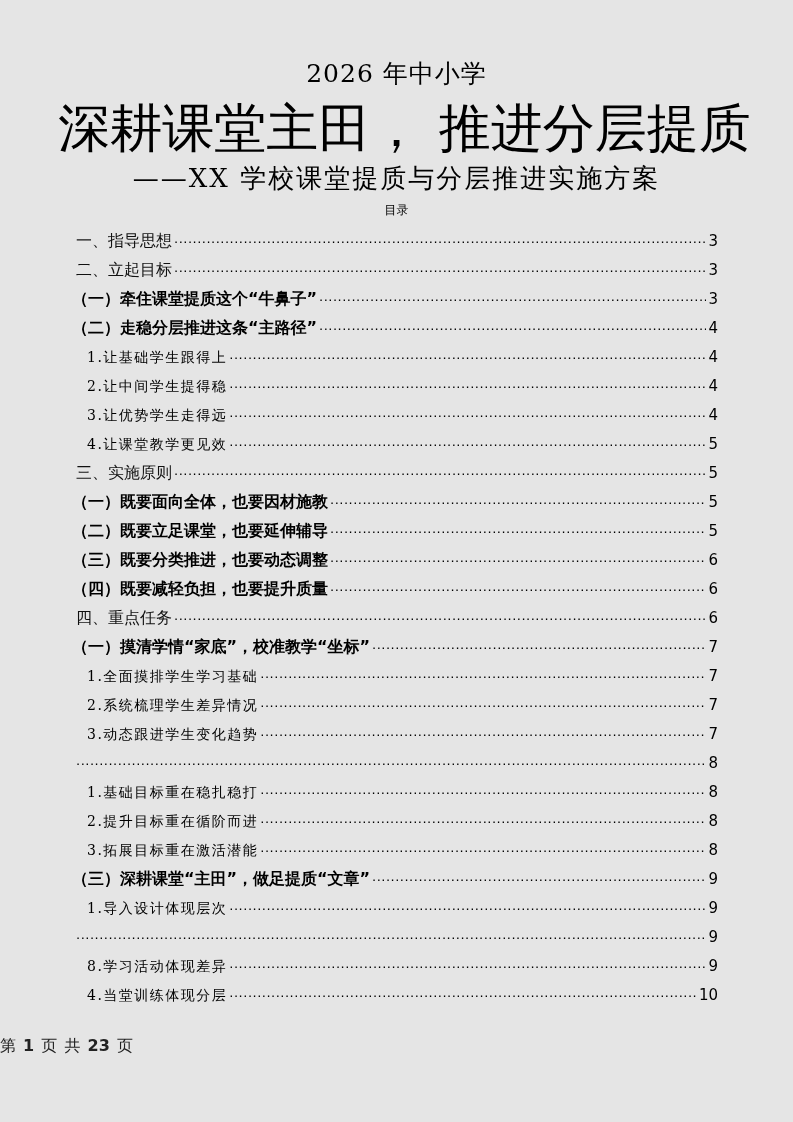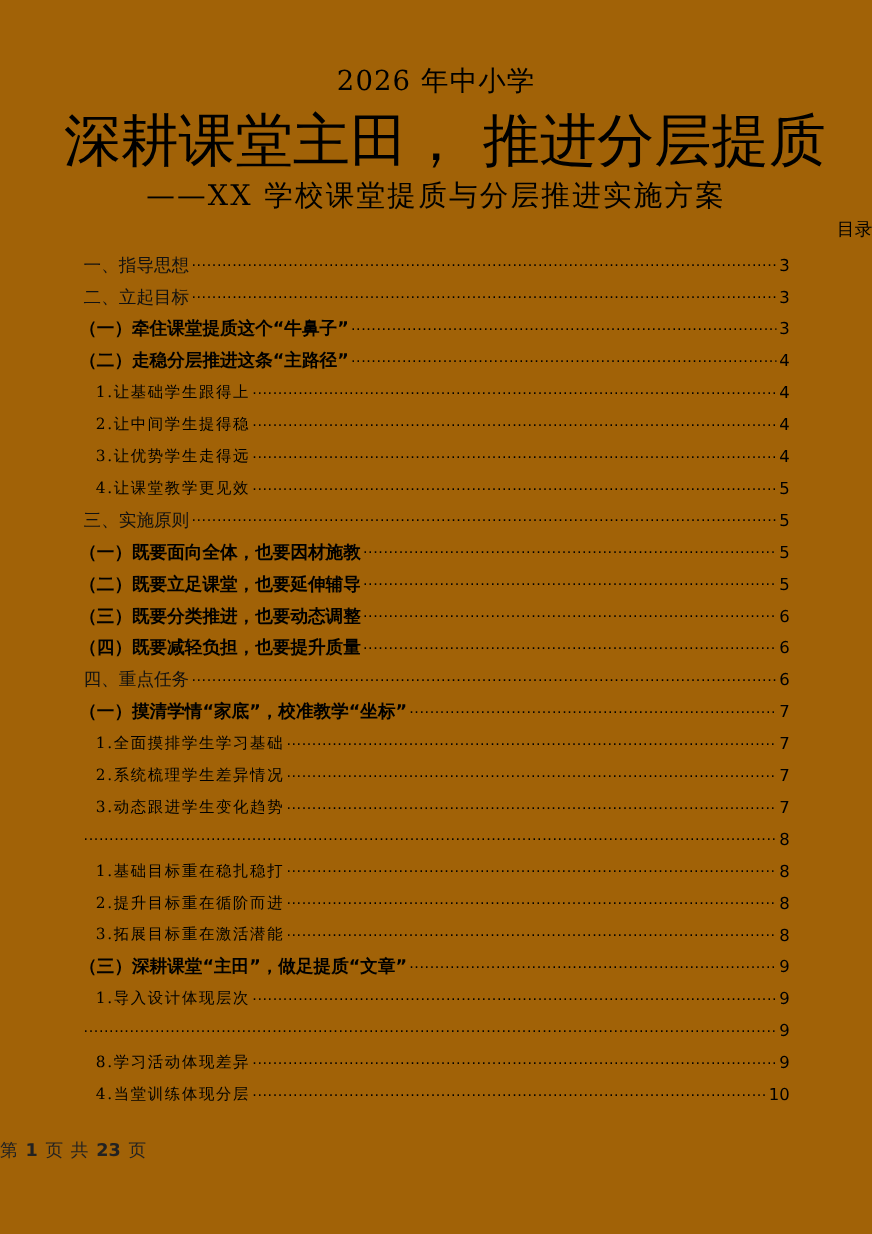--- a/index.html
+++ b/index.html
@@ -13,21 +13,21 @@
       position: relative;
       overflow: hidden;
       font-family: "DejaVu Serif", "Liberation Serif", serif;
       color: #000000;
     }
     .page {
       position: absolute;
       left: 0; top: 0;
       width: 793px;
       height: 1122px;
-      background: #a16207;
+      background: #e5e5e5;
     }
     .subtitle-top {
       position: absolute;
       left: 0; right: 0;
       top: 58px;
       text-align: center;
       font-size: 25px;
       line-height: 32px;
       font-family: "DejaVu Serif", "Liberation Serif", serif;
       letter-spacing: 1px;
@@ -51,24 +51,24 @@
       font-size: 26px;
       line-height: 36px;
       font-family: "DejaVu Serif", "Liberation Serif", serif;
       letter-spacing: 2px;
       white-space: nowrap;
     }
     .toc-title {
       position: absolute;
       left: 0; right: 0;
       top: 202px;
-      text-align: right;
-      font-size: 16px;
+      text-align: center;
+      font-size: 12px;
       line-height: 16px;
-      font-family: Liberation Mono, monospace;
+      font-family: Liberation Serif, serif;
     }
     .toc {
       position: absolute;
       left: 76px;
       top: 225px;
       width: 642px;
     }
     .toc-row {
       display: flex;
       align-items: flex-end;

